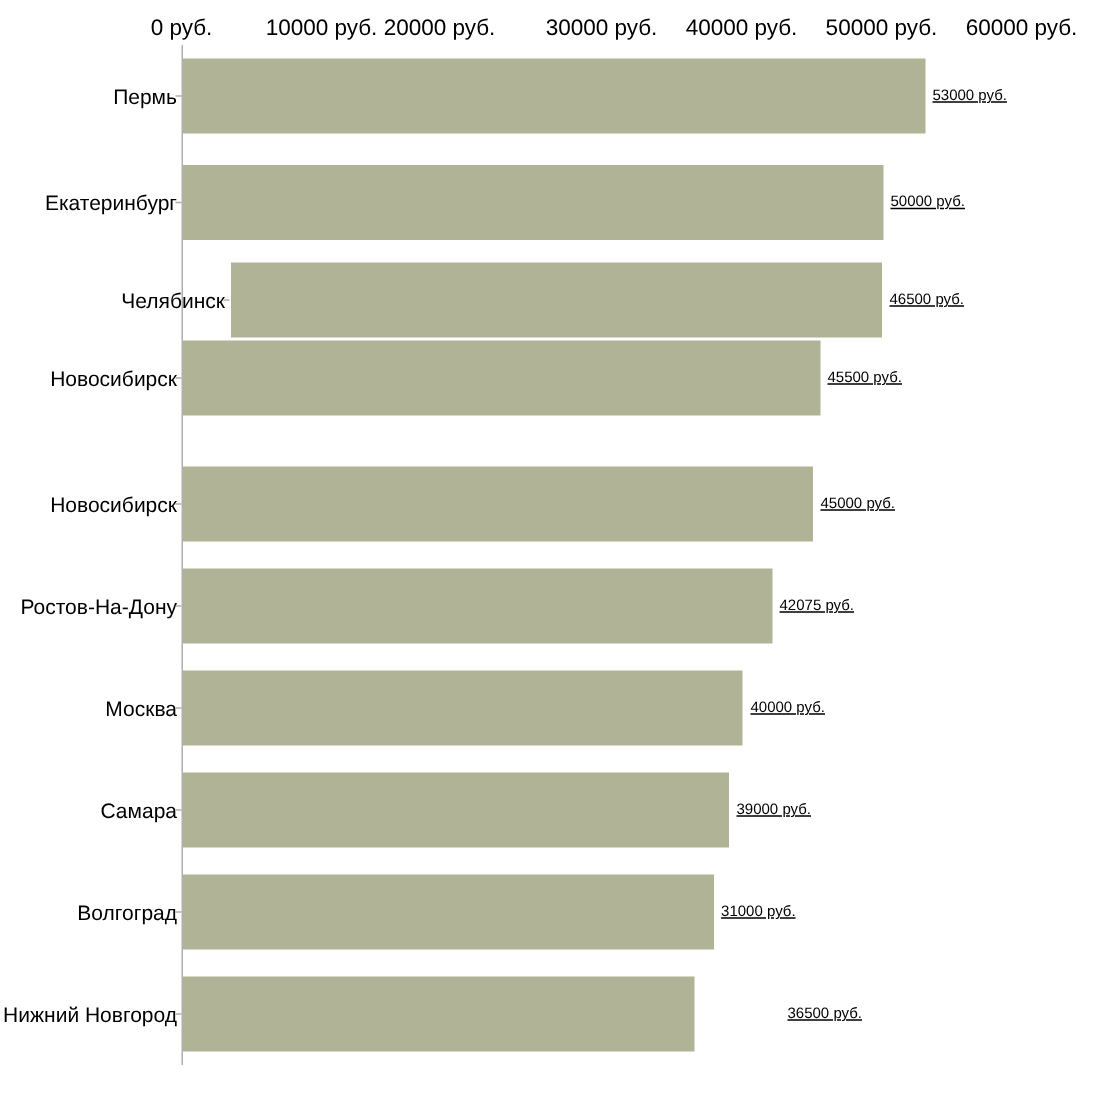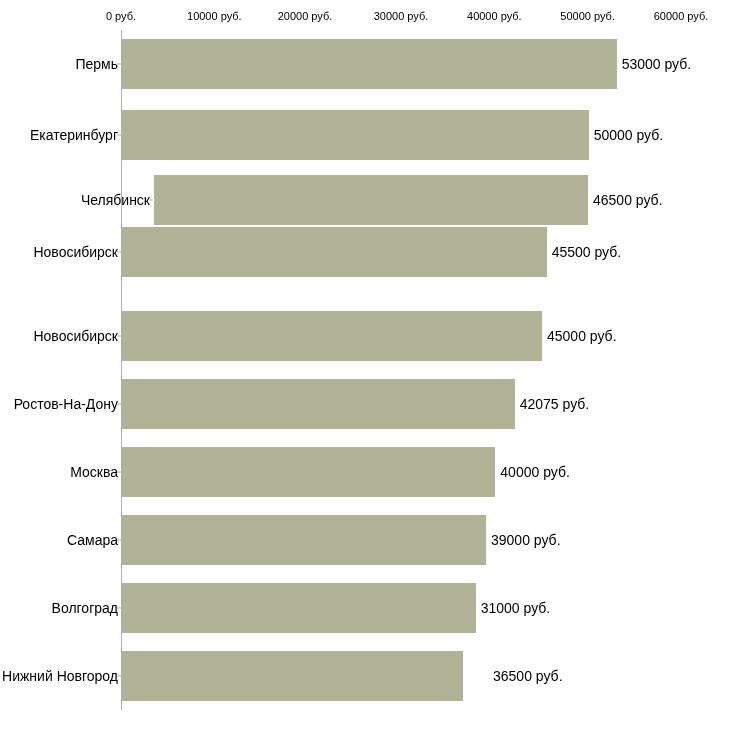--- a/index.html
+++ b/index.html
@@ -23,21 +23,21 @@
     position: absolute;
     left: 121px;
     top: 30px;
     width: 1px;
     height: 680px;
     background: #b0b0b0;
   }
   .x-tick-label {
     position: absolute;
     top: 10px;
-    font-size: 11px;
+    font-size: 15px;
     color: #000000;
     white-space: nowrap;
     transform: translateX(-50%);
     text-align: center;
   }
   .row {
     position: absolute;
     left: 0;
     width: 730px;
     height: 68px;
@@ -66,35 +66,36 @@
     left: 122px;
     top: 50%;
     transform: translateY(-50%);
     height: 50px;
     background: #b0b396;
   }
   .bar-value {
     position: absolute;
     top: 50%;
     transform: translateY(-50%);
-    font-size: 14px;
+    font-size: 10px;
     color: #000000;
     white-space: nowrap;
     padding-left: 5px;
+    text-decoration: underline;
   }
 </style>
 </head>
 <body>
 
 <div id="chart-root">
   <div class="axis-line"></div>
   <div id="x-axis">
       <div class="x-tick-label" style="left: 121px;">0 руб.</div>
       <div class="x-tick-label" style="left: 214.333px;">10000 руб.</div>
-      <div class="x-tick-label" style="left: 305px; text-align: right;">20000 руб.</div>
+      <div class="x-tick-label" style="left: 293px; text-align: right;">20000 руб.</div>
       <div class="x-tick-label" style="left: 401px;">30000 руб.</div>
       <div class="x-tick-label" style="left: 494.333px;">40000 руб.</div>
       <div class="x-tick-label" style="left: 587.667px;">50000 руб.</div>
       <div class="x-tick-label" style="left: 681px;">60000 руб.</div>
     </div>
   <div id="bars">
       <div class="row" style="top: 30px; height: 68px;">
         <div class="cat-label">Пермь</div>
         <div class="tick-mark"></div>
         <div class="bar" style="width: 494.667px; background: rgb(176, 179, 150);"></div>
@@ -145,16 +146,16 @@
       <div class="row" style="top: 574px; height: 68px;">
         <div class="cat-label">Волгоград</div>
         <div class="tick-mark"></div>
         <div class="bar" style="width: 353.733px; background: rgb(176, 179, 150);"></div>
         <div class="bar-value" style="left: 475.733px;">31000 руб.</div>
       </div>
       <div class="row" style="top: 642px; height: 68px;">
         <div class="cat-label">Нижний Новгород</div>
         <div class="tick-mark"></div>
         <div class="bar" style="width: 340.667px; background: rgb(176, 179, 150);"></div>
-        <div class="bar-value" style="left: 458px; padding-left: 35px;">36500 руб.</div>
+        <div class="bar-value" style="left: 490px; padding-left: 35px;">36500 руб.</div>
       </div>
     </div>
 </div>
 
 </body></html>

